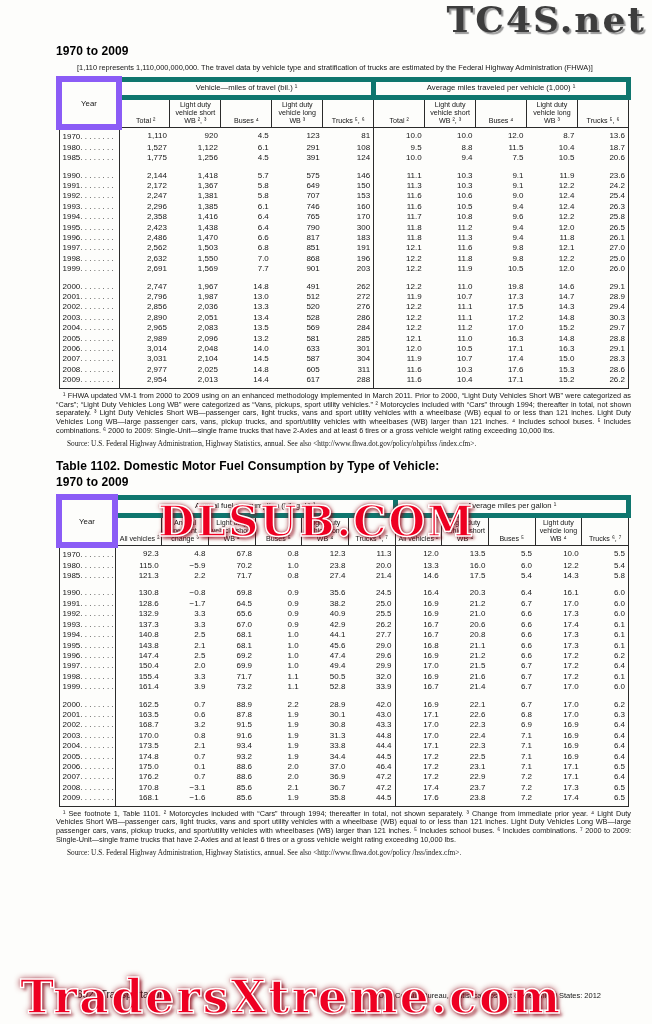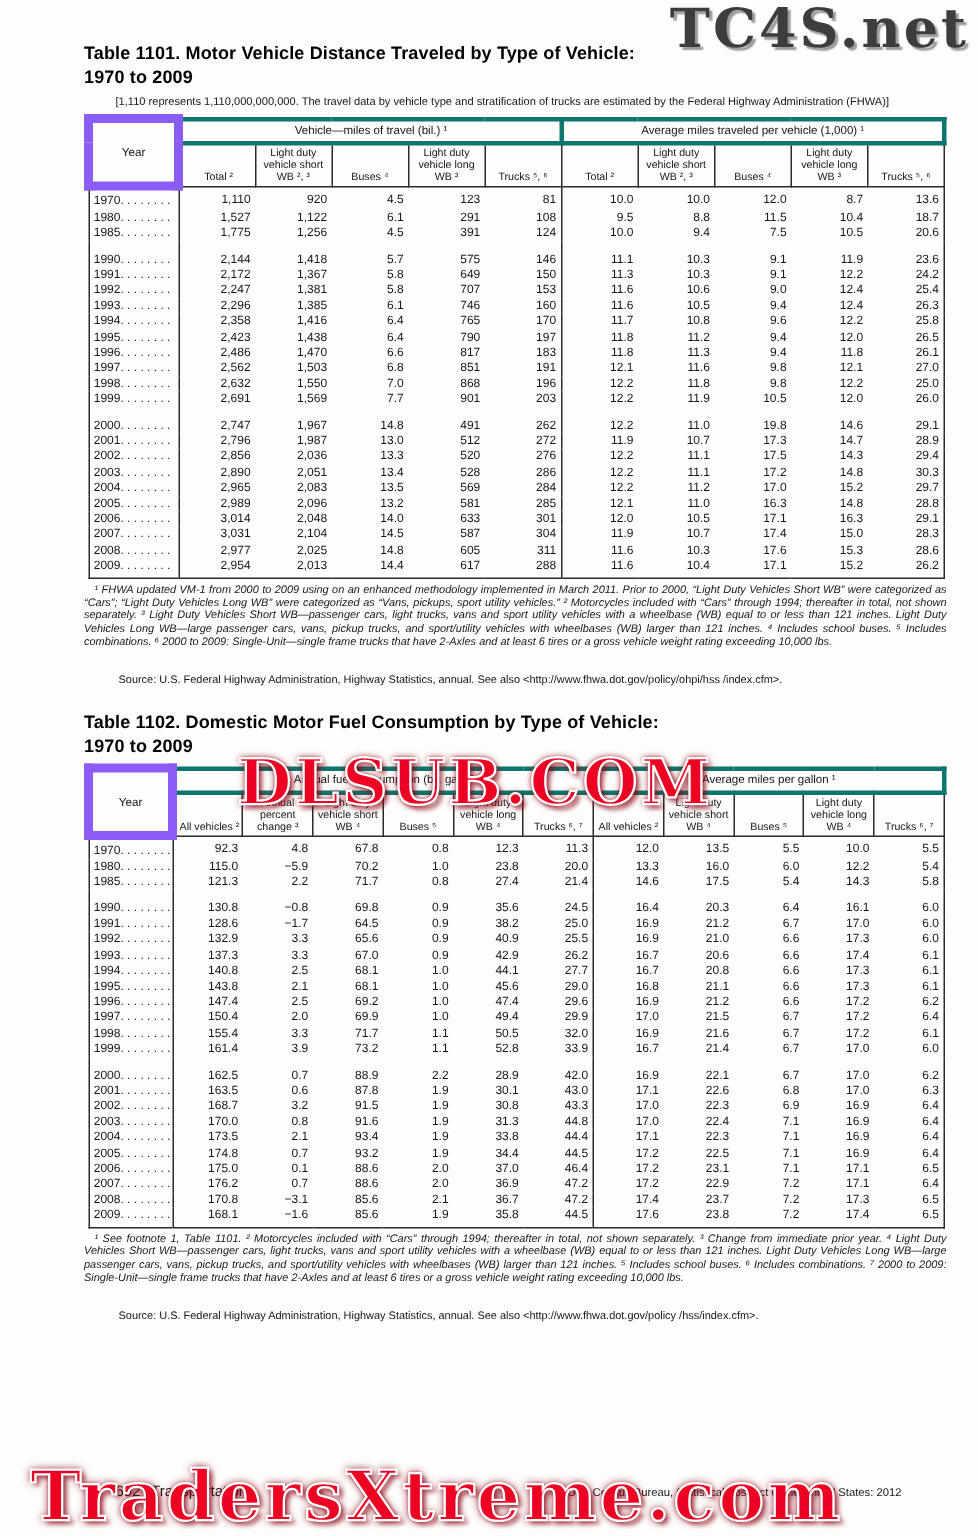--- a/index.html
+++ b/index.html
@@ -17,32 +17,32 @@
 
   
   .tbl-title { font-size: 12px; font-weight: bold; line-height: 1.3; margin: 0 0 4px; color: #000; letter-spacing: .1px; }
   .note { font-size: 7.4px; line-height: 1.22; margin: 0 0 4px; padding-left: 21px; }
 
   
   .datatable { width: 100%; border-collapse: collapse; table-layout: fixed; border: 1px solid #2b2b2b; }
   .datatable th { font-weight: normal; color: #161616; }
   .year-h  { width: 60px; font-size: 7.8px; border: 6px solid #8b5cf6; vertical-align: middle; text-align: center; }
   .t1102 .year-h { width: 56px; }
-  .group-h { font-size: 7.7px; border: 3px solid #0f766e; vertical-align: middle; text-align: center; padding: 2px 2px; line-height: 1.15; }
+  .group-h { font-size: 7.7px; border: 5px solid #0f766e; vertical-align: middle; text-align: center; padding: 2px 2px; line-height: 1.15; }
   .col-h   { font-size: 7.1px; line-height: 1.14; border: 1px solid #2b2b2b; vertical-align: bottom; padding: 1px 1px 2px; }
   .datatable td { font-size: 8px; line-height: 10.4px; padding: 0 3px 0 2px; white-space: nowrap; overflow: hidden; }
   td.year-c { text-align: left; padding-left: 3px; }
   td.num-c  { text-align: right; }
   td.gstart { border-left: 1px solid #2b2b2b; }
   tbody.rgroup tr:first-child td { padding-top: 2px; }
   tbody.rgroup + tbody.rgroup tr:first-child td { padding-top: 7px; }
   tbody.rgroup:last-child tr:last-child td { padding-bottom: 2px; }
 
-  .footnotes { font-size: 7.3px; line-height: 1.22; text-align: justify; margin: 3px 0 0; text-indent: 7px; font-style: italic; }
-  .source    { font-size: 7.3px; line-height: 1.22; margin: 16px; text-indent: 7px; }
+  .footnotes { font-size: 7.3px; line-height: 1.22; text-align: justify; margin: 3px 0 0; text-indent: 7px; }
+  .source    { font-size: 7.3px; line-height: 1.22; margin: 4px; text-indent: 7px; font-family: Liberation Serif, serif; }
   .section2  { margin-top: 10px; }
 
   
   .pfooter { position: absolute; left: 56px; right: 21px; bottom: 24px; display: flex; justify-content: space-between; align-items: baseline; margin-left: 21px; }
   .pnum { font-size: 10px; }
   .pnum .sect { margin-left: 7px; }
   .census { font-size: 7.5px; margin-right: 30px; }
 
   
   .wm { position: absolute; font-weight: bold; z-index: 9; white-space: nowrap; pointer-events: none; }
@@ -74,21 +74,21 @@
 <body>
 
 <div class="page">
 
   <div class="wm wm-top">TC4S.net</div>
   <div class="wm wm-mid">DLSUB.COM</div>
   <div class="wm wm-bottom">TradersXtreme.com</div>
 
   <section>
     <h1 class="tbl-title">
-      <span>Table 1101. Motor Vehicle Distance Traveled by Type of Vehicle:</span><br>
+      <br>
       <span>1970 to 2009</span>
     </h1>
     <p class="note">[1,110 represents 1,110,000,000,000. The travel data by vehicle type and stratification of trucks are estimated by the Federal Highway Administration (FHWA)]</p>
     <table class="datatable t1101">
         <thead>
           <tr>
             <th rowspan="2" class="year-h">Year</th>
             <th colspan="5" class="group-h">Vehicle—miles of travel (bil.) ¹</th>
             <th colspan="5" class="group-h">Average miles traveled per vehicle (1,000) ¹</th>
           </tr>
@@ -211,21 +211,21 @@
             <td class="num-c">9.6</td>
             <td class="num-c">12.2</td>
             <td class="num-c">25.8</td>
           </tr>
           <tr>
             <td class="year-c">1995. . . . . . . .</td>
             <td class="num-c gstart">2,423</td>
             <td class="num-c">1,438</td>
             <td class="num-c">6.4</td>
             <td class="num-c">790</td>
-            <td class="num-c">197</td>
+            <td class="num-c">300</td>
             <td class="num-c gstart">11.8</td>
             <td class="num-c">11.2</td>
             <td class="num-c">9.4</td>
             <td class="num-c">12.0</td>
             <td class="num-c">26.5</td>
           </tr>
           <tr>
             <td class="year-c">1996. . . . . . . .</td>
             <td class="num-c gstart">2,486</td>
             <td class="num-c">1,470</td>

